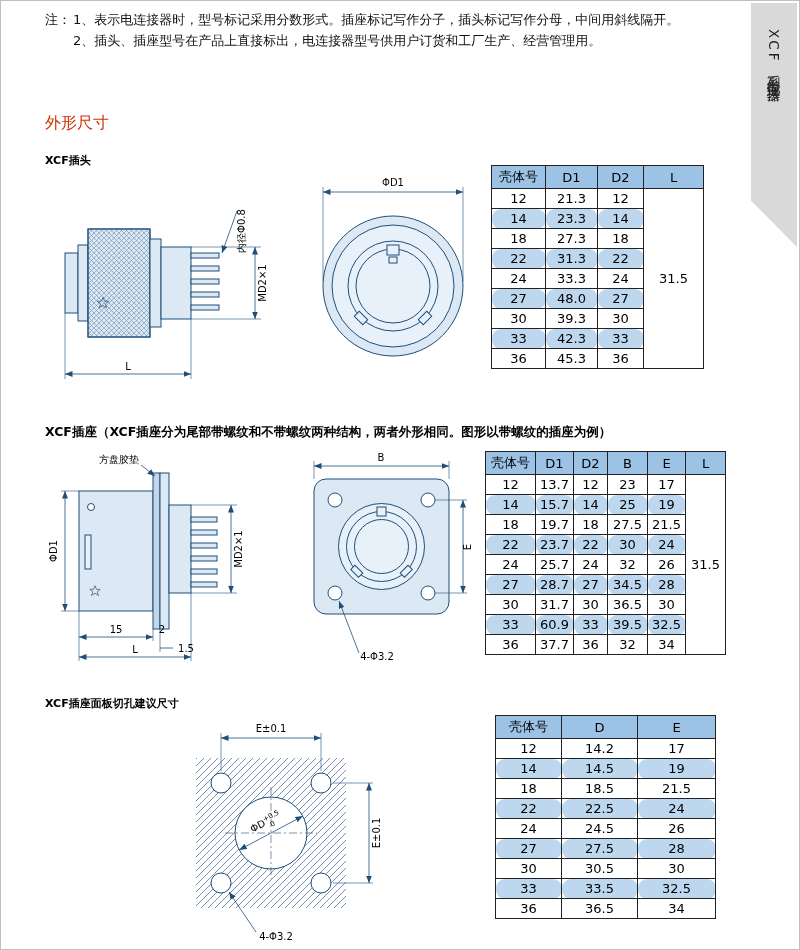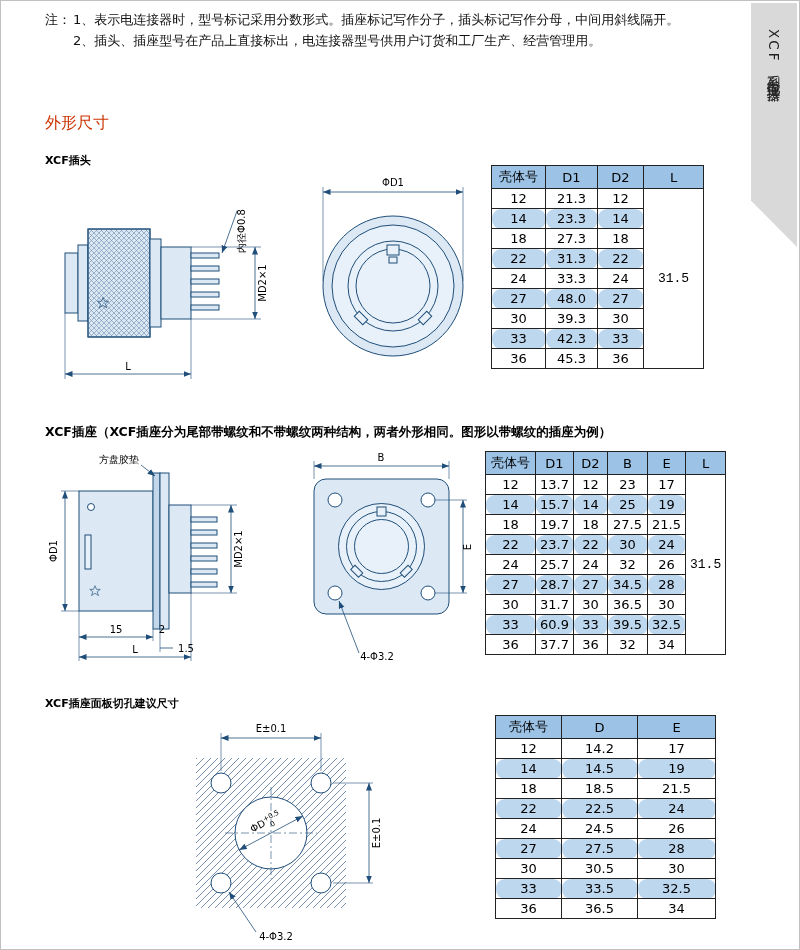--- a/index.html
+++ b/index.html
@@ -17,21 +17,21 @@
   .sidebar-tab span { writing-mode:vertical-rl; font-size:13.5px; letter-spacing:3px; color:#222; }
 
   .section-title { position:absolute; left:44px; top:112px; font-size:16px; font-weight:normal; color:#cc3300; }
   .sub-title { position:absolute; font-size:11px; font-weight:bold; color:#000; white-space:nowrap; }
 
   
   table.data-table { position:absolute; border-collapse:collapse; font-size:13px; color:#000; background:#fff; }
   table.data-table th, table.data-table td { border:1px solid #222; text-align:center; padding:2px 4px; height:18px; font-weight:400; }
   table.data-table th { background:#9cc3e6; }
   table.data-table tr.alt td { background:#bdd7ee;border-radius:9px; }
-  table.data-table td.merged { background:#fff; vertical-align:middle;font-family:Liberation Mono, monospace; }
+  table.data-table td.merged { background:#fff; vertical-align:middle; }
 
   #plug-table { left:490px; top:164px; }
   #plug-table th:nth-child(1){width:54px} #plug-table th:nth-child(2){width:52px}
   #plug-table th:nth-child(3){width:46px} #plug-table th:nth-child(4){width:60px}
 
   #socket-table { left:484px; top:450px; }
   #socket-table th:nth-child(1){width:50px} #socket-table th:nth-child(2){width:38px}
   #socket-table th:nth-child(3){width:34px} #socket-table th:nth-child(4){width:40px}
   #socket-table th:nth-child(5){width:38px} #socket-table th:nth-child(6){width:40px}
 

